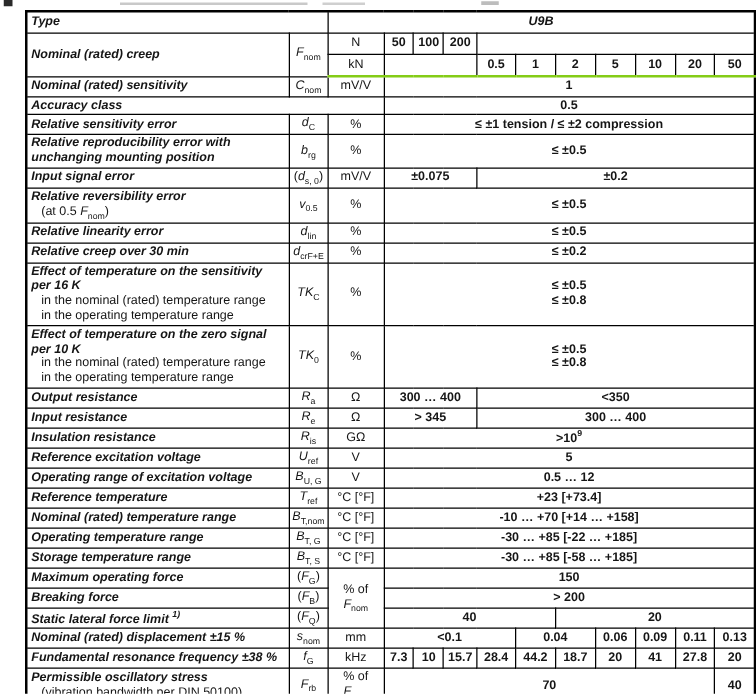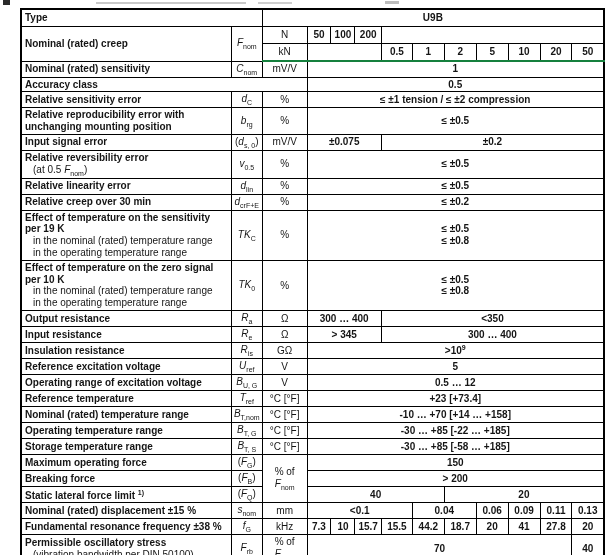--- a/index.html
+++ b/index.html
@@ -28,25 +28,25 @@
     padding:1px 3px;
     vertical-align:middle;
     overflow:hidden;
   }
   #spec-table .lbl{text-align:left;}
   #spec-table .lbl .b{font-weight:bold;}
   #spec-table .subl{font-weight:normal;padding-left:8px;}
   #spec-table .sym{text-align:center;white-space:nowrap;padding:1px 1px;}
   #spec-table .unit{text-align:center;padding:1px 1px;}
   #spec-table .val{text-align:center;font-weight:bold;}
-  #spec-table .b{font-weight:bold;}
+  #spec-table .b{font-weight:bold;font-style:italic;}
   #spec-table sub{font-size:7px;line-height:1;}
   #spec-table sup{font-size:7px;line-height:1;}
   #spec-table i{font-style:italic;}
-  #spec-table tr.thick-bottom td{border-bottom:2px solid #15803d;margin-top:28px;}
+  #spec-table tr.thick-bottom td{border-bottom:2px solid #84cc16;margin-top:28px;}
   #spec-table tr.hdr td{height:14px;}
 </style>
 </head>
 <body>
 
 <div class="crop-strip">
   <span class="m1"></span>
   <span class="m2"></span>
   <span class="m3"></span>
   <span class="m4"></span>
@@ -134,21 +134,21 @@
         <td class="unit">%</td>
         <td class="val" colspan="10">≤ ±0.5</td>
       </tr>
       <tr>
         <td class="lbl" colspan="1"><span class="b">Relative creep over 30 min</span></td>
         <td class="sym"><i>d</i><sub>crF+E</sub></td>
         <td class="unit">%</td>
         <td class="val" colspan="10">≤ ±0.2</td>
       </tr>
       <tr>
-        <td class="lbl" colspan="1"><span class="b">Effect of temperature on the sensitivity per 19 K</span><div class="subl">in the nominal (rated) temperature range</div><div class="subl">in the operating temperature range</div></td>
+        <td class="lbl" colspan="1"><span class="b">Effect of temperature on the sensitivity per 16 K</span><div class="subl">in the nominal (rated) temperature range</div><div class="subl">in the operating temperature range</div></td>
         <td class="sym"><i>TK</i><sub>C</sub></td>
         <td class="unit">%</td>
         <td class="val" colspan="10">≤ ±0.5<br>≤ ±0.8</td>
       </tr>
       <tr>
         <td class="lbl" colspan="1"><span class="b">Effect of temperature on the zero signal per 10 K</span><div class="subl">in the nominal (rated) temperature range</div><div class="subl">in the operating temperature range</div></td>
         <td class="sym"><i>TK</i><sub>0</sub></td>
         <td class="unit">%</td>
         <td class="val" colspan="10">≤ ±0.5<br>≤ ±0.8</td>
       </tr>
@@ -236,21 +236,21 @@
         <td class="val" colspan="1">0.11</td>
         <td class="val" colspan="1">0.13</td>
       </tr>
       <tr>
         <td class="lbl" colspan="1"><span class="b">Fundamental resonance frequency ±38 %</span></td>
         <td class="sym"><i>f</i><sub>G</sub></td>
         <td class="unit">kHz</td>
         <td class="val" colspan="1">7.3</td>
         <td class="val" colspan="1">10</td>
         <td class="val" colspan="1">15.7</td>
-        <td class="val" colspan="1">15.5</td>
+        <td class="val" colspan="1">28.4</td>
         <td class="val" colspan="1">44.2</td>
         <td class="val" colspan="1">18.7</td>
         <td class="val" colspan="1">20</td>
         <td class="val" colspan="1">41</td>
         <td class="val" colspan="1">27.8</td>
         <td class="val" colspan="1">20</td>
       </tr>
       <tr>
         <td class="lbl" colspan="1"><span class="b">Permissible oscillatory stress</span><div class="subl">(vibration bandwidth per DIN 50100)</div></td>
         <td class="sym"><i>F</i><sub>rb</sub></td>

